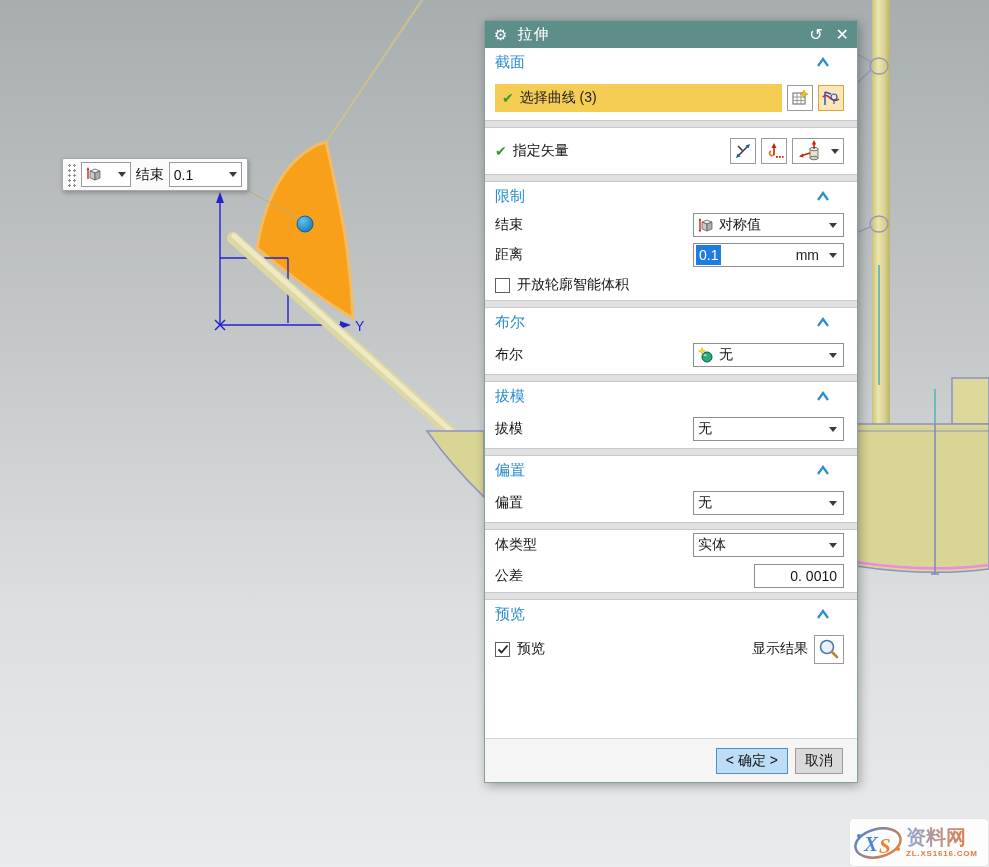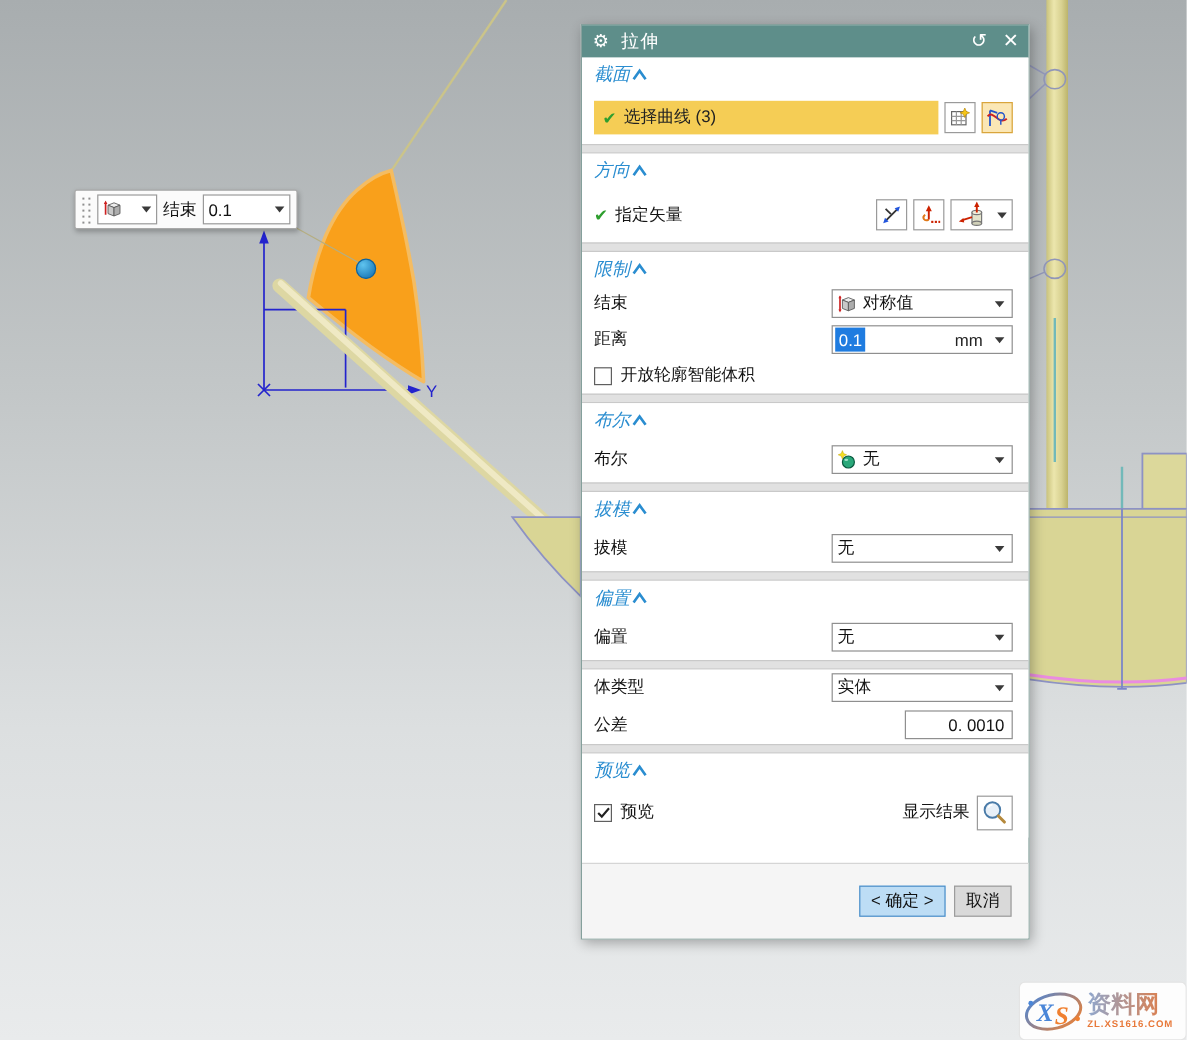--- a/index.html
+++ b/index.html
@@ -28,22 +28,22 @@
     display:flex; flex-direction:column; }
   .titlebar { height:27px; background:#5e8e8a; color:#fff; display:flex; align-items:center;
     padding:0 8px 0 9px; flex:0 0 auto; }
   .titlebar .gear { font-size:15px; line-height:1; }
   .titlebar .t-title { font-size:15px; margin-left:10px; letter-spacing:1px; }
   .titlebar .t-spacer { flex:1; }
   .titlebar .t-btn { font-size:16px; line-height:1; cursor:default; margin-left:13px; }
 
   .band { height:8px; background:#e1e1e1; border-top:1px solid #c9c9c9; border-bottom:1px solid #c9c9c9; flex:0 0 auto; }
   .grp { background:#fff; flex:0 0 auto; }
-  .hdr { height:28px; display:flex; align-items:center; 
-         padding:0 26px 0 10px;font-style:italic; }
+  .hdr { height:28px; display:flex; align-items:center; justify-content:space-between;
+         padding:0 26px 0 10px; }
   .hdr .hdr-t { color:#2a8dd0; font-size:15px; }
   .row { display:flex; align-items:center; padding:0 13px 0 10px; }
   .label { font-size:14px; color:#141414;text-align:center; }
   .check { color:#2e9e2e; font-size:14px; margin-right:6px; }
 
   .sel-bar { flex:1; height:28px; background:#f5cd55; display:flex; align-items:center; padding:0 7px; }
   .sel-bar .label { color:#222; }
   .btn-icon { width:26px; height:26px; background:#fff; border:1px solid #9a9a9a; margin-left:5px;
     display:flex; align-items:center; justify-content:center; }
   .btn-icon.active { background:#fbe7b5; border:1px solid #d9a53c; }
@@ -57,21 +57,21 @@
   .unit { margin-left:auto; color:#222; padding-right:10px; }
   .tol-input { margin-left:auto; width:90px; height:24px; border:1px solid #8f8f8f; background:#fff;
     display:flex; align-items:center; justify-content:flex-end; padding:0 6px; font-size:14px; color:#141414; }
 
   .cbx { width:15px; height:15px; border:1px solid #5f5f5f; background:#fff; margin-right:7px;
     display:flex; align-items:center; justify-content:center; flex:0 0 auto; }
 
   .mag-btn { width:30px; height:29px; border:1px solid #9a9a9a; background:#fff; margin-left:6px;
     display:flex; align-items:center; justify-content:center; }
 
-  .footer { margin-top:auto; height:63px; background:#f5f5f5; border-top:1px solid #d5d5d5;
+  .footer { margin-top:auto; height:44px; background:#f5f5f5; border-top:1px solid #d5d5d5;
     display:flex; align-items:center; justify-content:flex-end; gap:7px; padding:0 14px; flex:0 0 auto; }
   .btn { height:26px; font-size:14px; display:flex; align-items:center; justify-content:center;
     padding:0 9px; color:#111; }
   .btn.ok { background:#bdddf5; border:1px solid #4d8fc9; }
   .btn.cancel { background:#d9d9d9; border:1px solid #9c9c9c; }
 
   
   .watermark { position:absolute; left:849px; top:818px; width:140px; height:49px; z-index:20;
     background:#fdfdfd; border:1px solid #e4e4e4; border-radius:5px;
     display:flex; align-items:center; padding:2px 6px 2px 2px; }
@@ -203,26 +203,20 @@
             <path d="M1,8 C6,2 10,16 17,10" fill="none" stroke="#cc2222" stroke-width="1.6"></path>
             <circle cx="12" cy="8" r="3" fill="none" stroke="#2255cc" stroke-width="1.2"></circle>
             <line x1="12" y1="11" x2="12" y2="15" stroke="#2255cc" stroke-width="1.2"></line>
           </svg>
         </div>
       </div>
     </div>
     <div class="band"></div>
 
     <div class="grp">
-      <div class="hdr">
-        <span class="hdr-t">方向</span>
-        <svg width="16" height="12" viewBox="0 0 16 12">
-          <polyline points="3,10 8,3 13,10" fill="none" stroke="#2a8dd0" stroke-width="2.2"></polyline>
-          </svg>
-      </div>
       <div class="row" style="height:46px;">
         <span class="check">✔</span>
         <span class="label">指定矢量</span>
         <div style="margin-left:auto; display:flex; align-items:center;">
           <div class="btn-icon">
             <svg width="20" height="20" viewBox="0 0 20 20">
               <line x1="5" y1="15" x2="15" y2="5" stroke="#333" stroke-width="1.5"></line>
               <line x1="5" y1="5" x2="9.5" y2="9.5" stroke="#333" stroke-width="1.5"></line>
               <polygon points="17,3 12.5,4.5 15.5,7.5" fill="#2255dd"></polygon>
               <polygon points="3,17 7.5,15.5 4.5,12.5" fill="#2255dd"></polygon>

